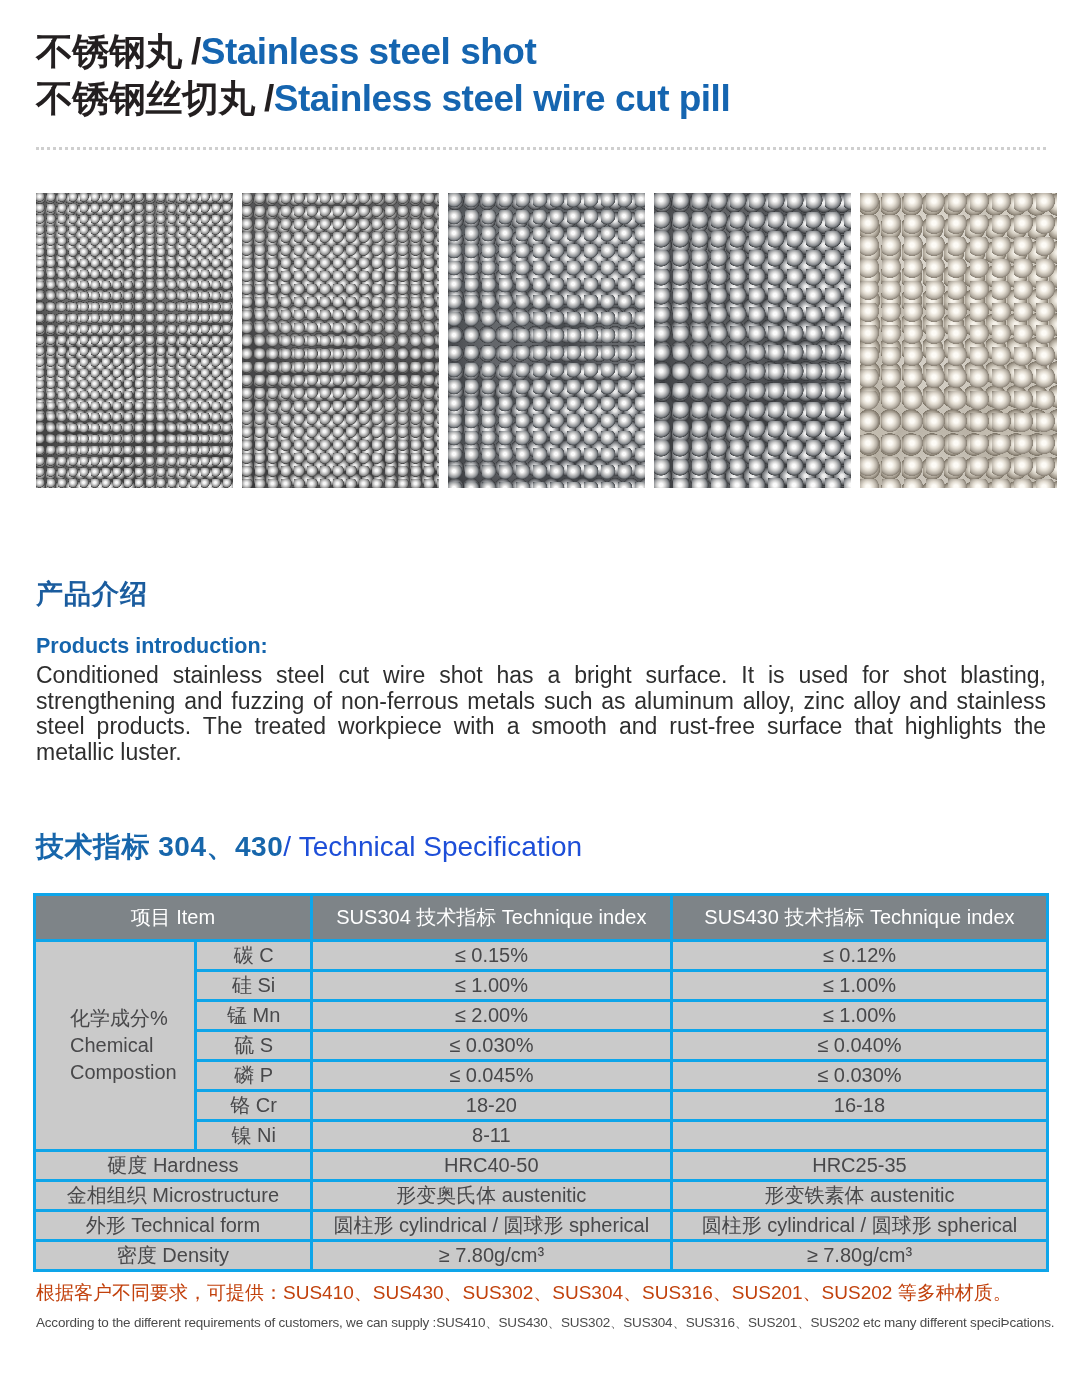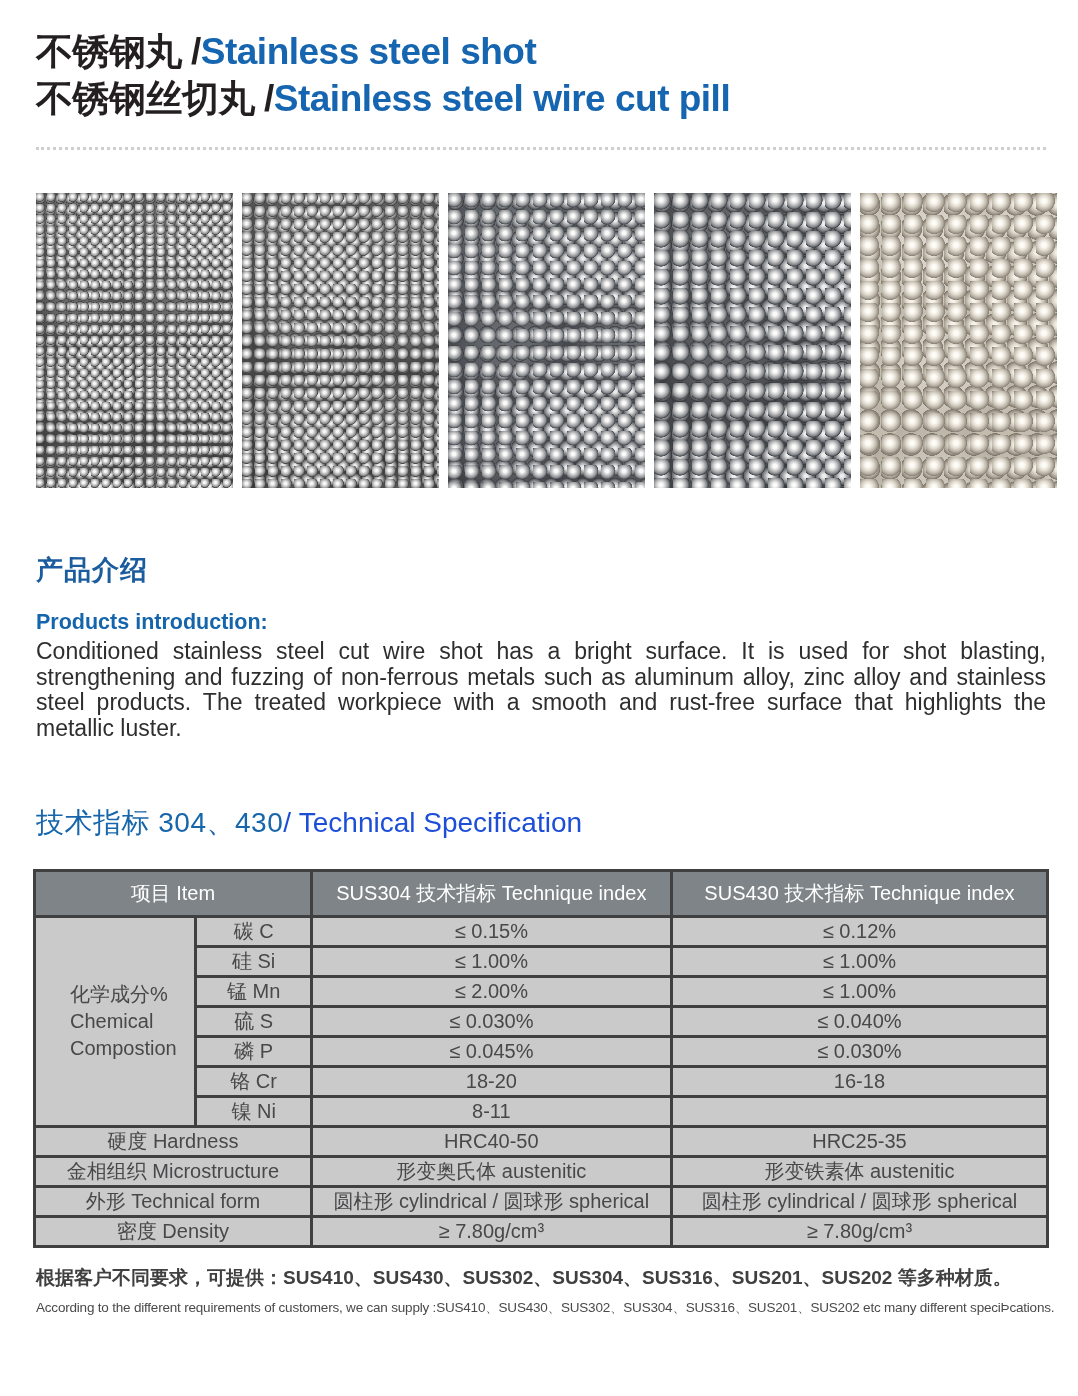--- a/index.html
+++ b/index.html
@@ -69,35 +69,35 @@
     background-color: #c9c2b6;
     background-image:
       radial-gradient(circle at 8px 8px, #fdfbf6 0 2.2px, #e3ddd2 5.4px, #b2aba0 9px, #8a8276 10.8px, rgba(0,0,0,0) 11.2px),
       radial-gradient(circle at 9px 11.5px, #f6f2ea 0 2px, #d5cfc3 5.6px, #a39b8e 9.2px, #7d7568 11.1px, rgba(0,0,0,0) 11.5px),
       radial-gradient(circle at 75px 60px, rgba(255,255,255,0.20) 0 28px, rgba(90,82,70,0.10) 70px, rgba(0,0,0,0) 71px),
       linear-gradient(180deg, #d4cec3, #beb7aa);
     background-size: 22px 22px, 21px 24px, 141px 119px, 100% 100%;
   }
 
   
-  .intro-heading-zh { margin-top: 64px; font-size: 27px; font-weight: 700; color: #1a5c9e; letter-spacing: 1px; }
+  .intro-heading-zh { margin-top: 88px; font-size: 27px; font-weight: 700; color: #1a5c9e; letter-spacing: 1px; }
   .intro-paragraph-zh { margin-top: 16px; font-size: 19.5px; line-height: 39px; color: #3f3f3f; }
   .intro-heading-en { margin-top: 22px; font-size: 21.5px; font-weight: 700; color: #1565ad; }
   .intro-paragraph-en { margin-top: 4px; font-size: 23px; line-height: 25.5px; color: #2e2e2e; text-align: justify; }
 
   
   .spec-heading { margin-top: 64px; font-size: 28px; line-height: 36px; white-space: nowrap; }
-  .spec-zh { color: #1766ab; font-weight: 400; letter-spacing: 0.5px; }
+  .spec-zh { color: #1766ab; font-weight: 700; letter-spacing: 0.5px; }
   .spec-en { color: #1d4ed8; font-weight: 400; }
 
   .spec-table-wrap { margin-top: 28px; margin-left: -3px; width: 1016px; }
   table.spec-table {
     border-collapse: separate; border-spacing: 3px;
     table-layout: fixed; width: 1016px;
-    background: #404040;
+    background: #0ea5e9;
   }
   table.spec-table td {
     text-align: center; vertical-align: middle;
     font-size: 20px; color: #48484a;
     background: #cacaca;
     height: 24px; padding: 0 4px;
     overflow: hidden; white-space: nowrap;
   }
   table.spec-table tr.thead td {
     background: #7e8488; color: #ffffff;
@@ -105,21 +105,21 @@
   }
   td.chem-label {
     text-align: left !important;
     padding-left: 34px !important;
     line-height: 27px;
     white-space: normal !important;
   }
   .chem-label span { display: block; }
 
   
-  .footer-zh { margin-top: 17px; font-size: 19px; color: #404040; white-space: nowrap; font-weight: bold; }
+  .footer-zh { margin-top: 8px; font-size: 19px; color: #c2410c; white-space: nowrap; }
   .footer-en { margin-top: 8px; font-size: 13.5px; color: #4a4a4a; letter-spacing: -0.2px; white-space: nowrap; }
 </style>
 </head>
 <body>
 
 <div class="page">
 
   <header class="title-block">
     <h1 class="title-line"><span class="t-zh">不锈钢丸</span><span class="t-slash">/</span><span class="t-en">Stainless steel shot</span></h1>
     <h1 class="title-line"><span class="t-zh">不锈钢丝切丸</span><span class="t-slash">/</span><span class="t-en">Stainless steel wire cut pill</span></h1>

